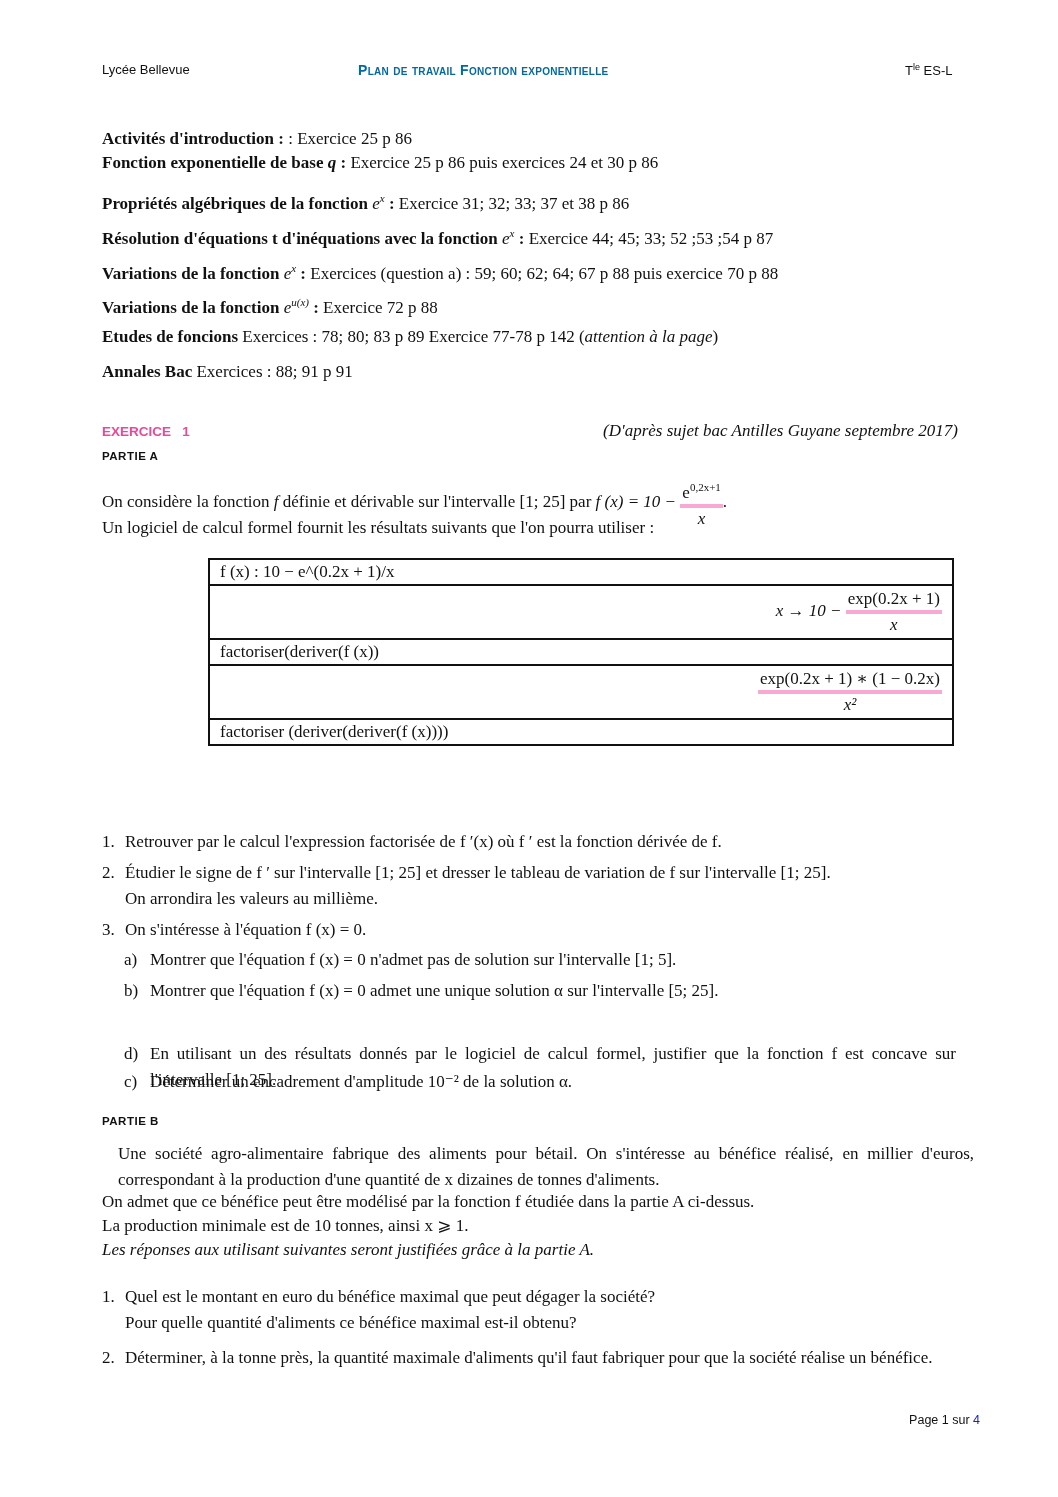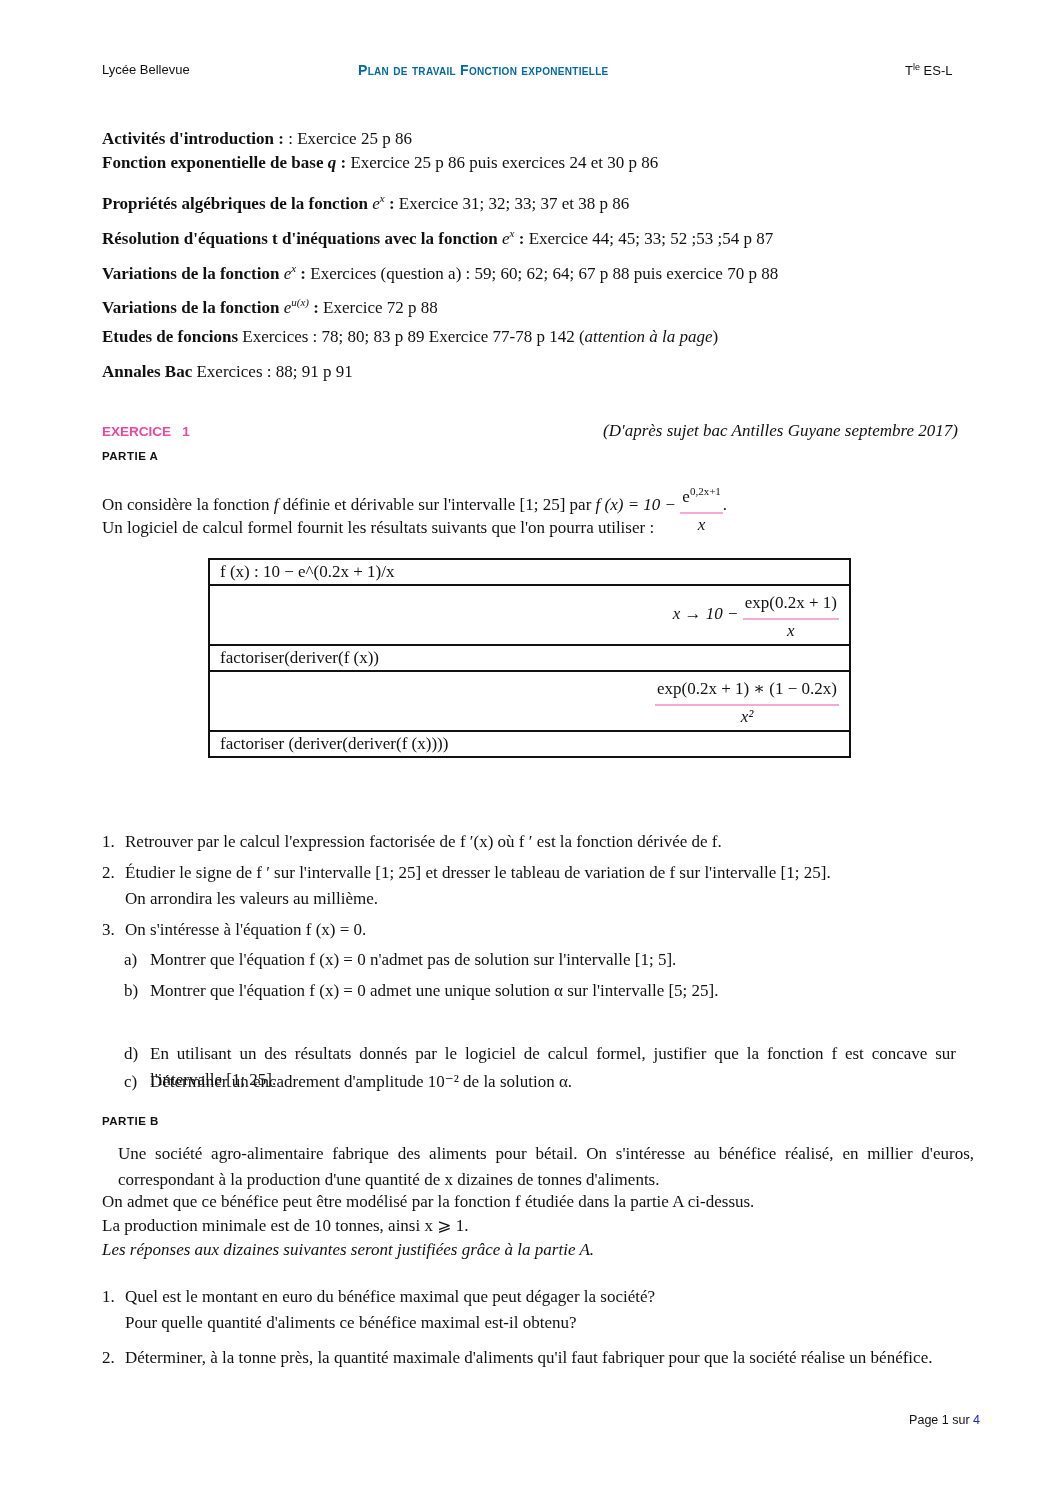--- a/index.html
+++ b/index.html
@@ -11,23 +11,23 @@
   .hdr-right { left:905px; }
   .hdr-right sup { font-size:9px; }
   .plan { left:102px; font-size:17px; line-height:22px; }
   .plan b { font-weight:bold; }
   .m { font-style:italic; }
   .ex-title { left:102px; top:424px; font-family:"Liberation Sans","DejaVu Sans",sans-serif; font-weight:bold; color:#ec4899; font-size:13.5px; }
   .ex-src { right:100px; top:421px; font-style:italic; font-size:17px; }
   .partie { left:102px; font-family:"Liberation Sans","DejaVu Sans",sans-serif; font-weight:bold; font-size:11.5px; letter-spacing:0.5px;text-align:right; }
   .para { left:102px; font-size:17px; line-height:26px; width:856px; }
   .frac { display:inline-flex; flex-direction:column; align-items:center; vertical-align:middle; }
-  .frac .num { border-bottom:2px solid #f9a8d4; padding:0 2px; line-height:30px; }
+  .frac .num { border-bottom:4px solid #f9a8d4; padding:0 2px; line-height:22px; }
   .frac .den { line-height:22px; }
-  table.cas { position:absolute; left:208px; top:558px; width:643px; border-collapse:collapse; font-size:17px; }
+  table.cas { position:absolute; left:208px; top:558px; width:746px; border-collapse:collapse; font-size:17px; }
   table.cas td { border:2px solid #111; padding:2px 10px; }
   table.cas td.in { text-align:left; height:20px; }
   table.cas td.out { text-align:right; height:46px; padding-top:2px; padding-bottom:2px; }
   .q { position:absolute; left:102px; font-size:17px; line-height:26px; width:856px; }
   .q .n { display:inline-block; width:23px; }
   .q .body { display:inline-block; vertical-align:top; width:830px; }
   .sq { position:absolute; left:124px; font-size:17px; line-height:26px; width:834px; }
   .sq .n { display:inline-block; width:26px; }
   .sq .body { display:inline-block; vertical-align:top; width:806px; }
   .footer { right:78px; top:1413px; font-family:"Liberation Sans","DejaVu Sans",sans-serif; font-size:12.5px; }
@@ -94,18 +94,18 @@
 
 <div class="sq" style="top:947px;"><span class="n">a)</span><span class="body">Montrer que l'équation f (x) = 0 n'admet pas de solution sur l'intervalle [1; 5].</span></div>
 <div class="sq" style="top:978px;"><span class="n">b)</span><span class="body">Montrer que l'équation f (x) = 0 admet une unique solution α sur l'intervalle [5; 25].</span></div>
 <div class="sq" style="top:1051px;margin-top:18px;"><span class="n">c)</span><span class="body">Déterminer un encadrement d'amplitude 10⁻² de la solution α.</span></div>
 <div class="sq" style="top:1041px;"><span class="n">d)</span><span class="body just">En utilisant un des résultats donnés par le logiciel de calcul formel, justifier que la fonction f est concave sur l'intervalle [1; 25].</span></div>
 
 <div class="abs partie" style="top:1115px;">PARTIE B</div>
 <div class="abs para just" style="top:1141px;margin-left:16px;">Une société agro-alimentaire fabrique des aliments pour bétail. On s'intéresse au bénéfice réalisé, en millier d'euros, correspondant à la production d'une quantité de x dizaines de tonnes d'aliments.</div>
 <div class="abs para" style="top:1189px;">On admet que ce bénéfice peut être modélisé par la fonction f étudiée dans la partie A ci-dessus.</div>
 <div class="abs para" style="top:1213px;">La production minimale est de 10 tonnes, ainsi x ⩾ 1.</div>
-<div class="abs para" style="top:1237px; font-style:italic;">Les réponses aux dizaines suivantes seront justifiées grâce à la partie A.</div>
+<div class="abs para" style="top:1237px; font-style:italic;">Les réponses aux utilisant suivantes seront justifiées grâce à la partie A.</div>
 
 <div class="q" style="top:1284px;"><span class="n">1.</span><span class="body"><span>Quel est le montant en euro du bénéfice maximal que peut dégager la société?</span><br><span>Pour quelle quantité d'aliments ce bénéfice maximal est-il obtenu?</span></span></div>
 <div class="q" style="top:1345px;"><span class="n">2.</span><span class="body just">Déterminer, à la tonne près, la quantité maximale d'aliments qu'il faut fabriquer pour que la société réalise un bénéfice.</span></div>
 
 <div class="abs footer"><span>Page 1 sur </span><span class="total">4</span></div>
 
 </body></html>

